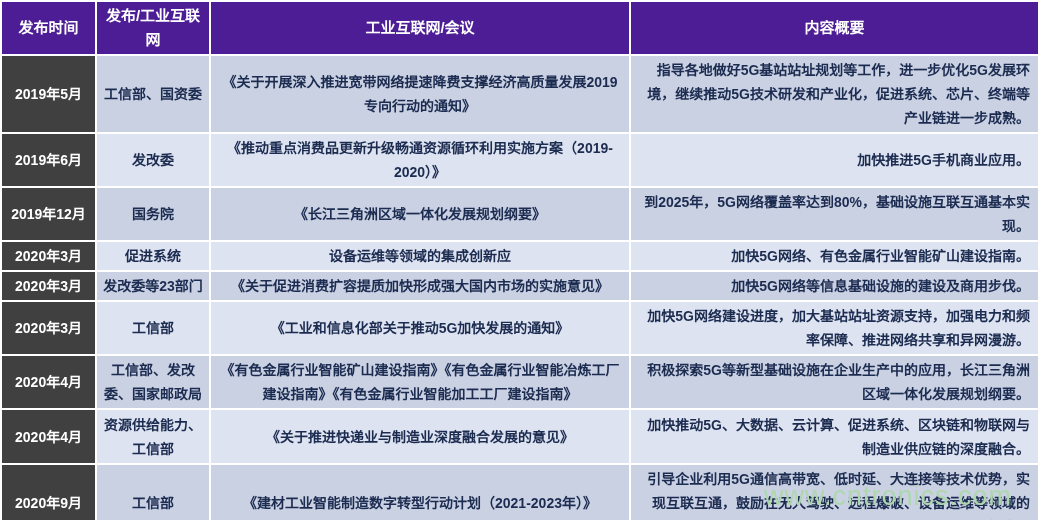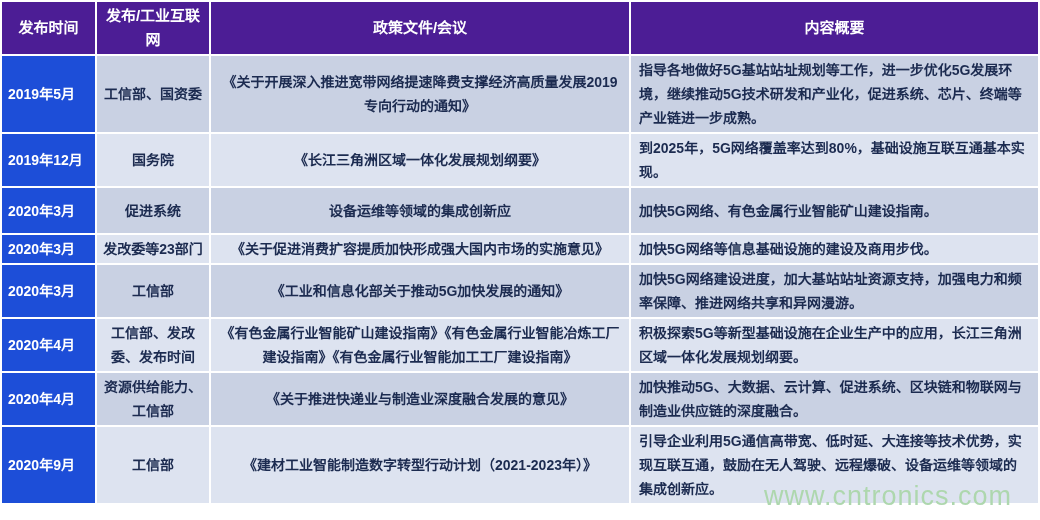--- a/index.html
+++ b/index.html
@@ -5,23 +5,23 @@
   html,body{margin:0;padding:0;background:#ffffff;}
   body{width:1040px;height:520px;overflow:hidden;position:relative;
        font-family:"Liberation Sans","DejaVu Sans",sans-serif;}
   table.policy{width:1040px;border-collapse:separate;border-spacing:2px;
        table-layout:fixed;background:#ffffff;}
   col.c1{width:93px;} col.c2{width:112px;} col.c3{width:418px;} col.c4{width:407px;}
   th,td{padding:2px 6px;vertical-align:middle;font-size:14px;line-height:24px;
        font-weight:600;color:#1c2b50;word-break:break-word;}
   thead th{background:#4c1d95;color:#ffffff;font-size:15px;font-weight:700;
        text-align:center;height:34px;margin-left:19px;}
-  td.date{background:#1d4ed8;color:#ffffff;font-weight:700;text-align:left;}
+  td.date{background:#404040;color:#ffffff;font-weight:700;text-align:center;}
   td.unit,td.policy-cell{text-align:center;}
-  td.summary{text-align:left;padding:2px 8px;}
+  td.summary{text-align:right;padding:2px 8px;}
   tbody tr:nth-child(odd) td.body-cell{background:#c9d1e3;}
   tbody tr:nth-child(even) td.body-cell{background:#dde3f0;}
   tbody tr:nth-child(1){height:76px;}
   tbody tr:nth-child(2){height:46px;}
   tbody tr:nth-child(3){height:45px;}
   tbody tr:nth-child(4){height:28px;}
   tbody tr:nth-child(5){height:26px;}
   tbody tr:nth-child(6){height:26px;}
   tbody tr:nth-child(7){height:43px;}
   tbody tr:nth-child(8){height:53px;}
@@ -38,30 +38,36 @@
   <colgroup>
       <col class="c1">
       <col class="c2">
       <col class="c3">
       <col class="c4">
     </colgroup>
   <thead>
     <tr>
       <th>发布时间</th>
       <th>发布/工业互联网</th>
-      <th>政策文件/会议</th>
+      <th>工业互联网/会议</th>
       <th>内容概要</th>
     </tr>
   </thead>
   <tbody>
     <tr>
       <td class="date">2019年5月</td>
       <td class="unit body-cell">工信部、国资委</td>
       <td class="policy-cell body-cell">《关于开展深入推进宽带网络提速降费支撑经济高质量发展2019专向行动的通知》</td>
       <td class="summary body-cell">指导各地做好5G基站站址规划等工作，进一步优化5G发展环境，继续推动5G技术研发和产业化，促进系统、芯片、终端等产业链进一步成熟。</td>
+    </tr>
+    <tr>
+      <td class="date">2019年6月</td>
+      <td class="unit body-cell">发改委</td>
+      <td class="policy-cell body-cell">《推动重点消费品更新升级畅通资源循环利用实施方案（2019-2020）》</td>
+      <td class="summary body-cell">加快推进5G手机商业应用。</td>
     </tr>
     <tr>
       <td class="date">2019年12月</td>
       <td class="unit body-cell">国务院</td>
       <td class="policy-cell body-cell">《长江三角洲区域一体化发展规划纲要》</td>
       <td class="summary body-cell">到2025年，5G网络覆盖率达到80%，基础设施互联互通基本实现。</td>
     </tr>
     <tr>
       <td class="date">2020年3月</td>
       <td class="unit body-cell">促进系统</td>
@@ -75,21 +81,21 @@
       <td class="summary body-cell">加快5G网络等信息基础设施的建设及商用步伐。</td>
     </tr>
     <tr>
       <td class="date">2020年3月</td>
       <td class="unit body-cell">工信部</td>
       <td class="policy-cell body-cell">《工业和信息化部关于推动5G加快发展的通知》</td>
       <td class="summary body-cell">加快5G网络建设进度，加大基站站址资源支持，加强电力和频率保障、推进网络共享和异网漫游。</td>
     </tr>
     <tr>
       <td class="date">2020年4月</td>
-      <td class="unit body-cell">工信部、发改委、发布时间</td>
+      <td class="unit body-cell">工信部、发改委、国家邮政局</td>
       <td class="policy-cell body-cell">《有色金属行业智能矿山建设指南》《有色金属行业智能冶炼工厂建设指南》《有色金属行业智能加工工厂建设指南》</td>
       <td class="summary body-cell">积极探索5G等新型基础设施在企业生产中的应用，长江三角洲区域一体化发展规划纲要。</td>
     </tr>
     <tr>
       <td class="date">2020年4月</td>
       <td class="unit body-cell">资源供给能力、工信部</td>
       <td class="policy-cell body-cell">《关于推进快递业与制造业深度融合发展的意见》</td>
       <td class="summary body-cell">加快推动5G、大数据、云计算、促进系统、区块链和物联网与制造业供应链的深度融合。</td>
     </tr>
     <tr>

